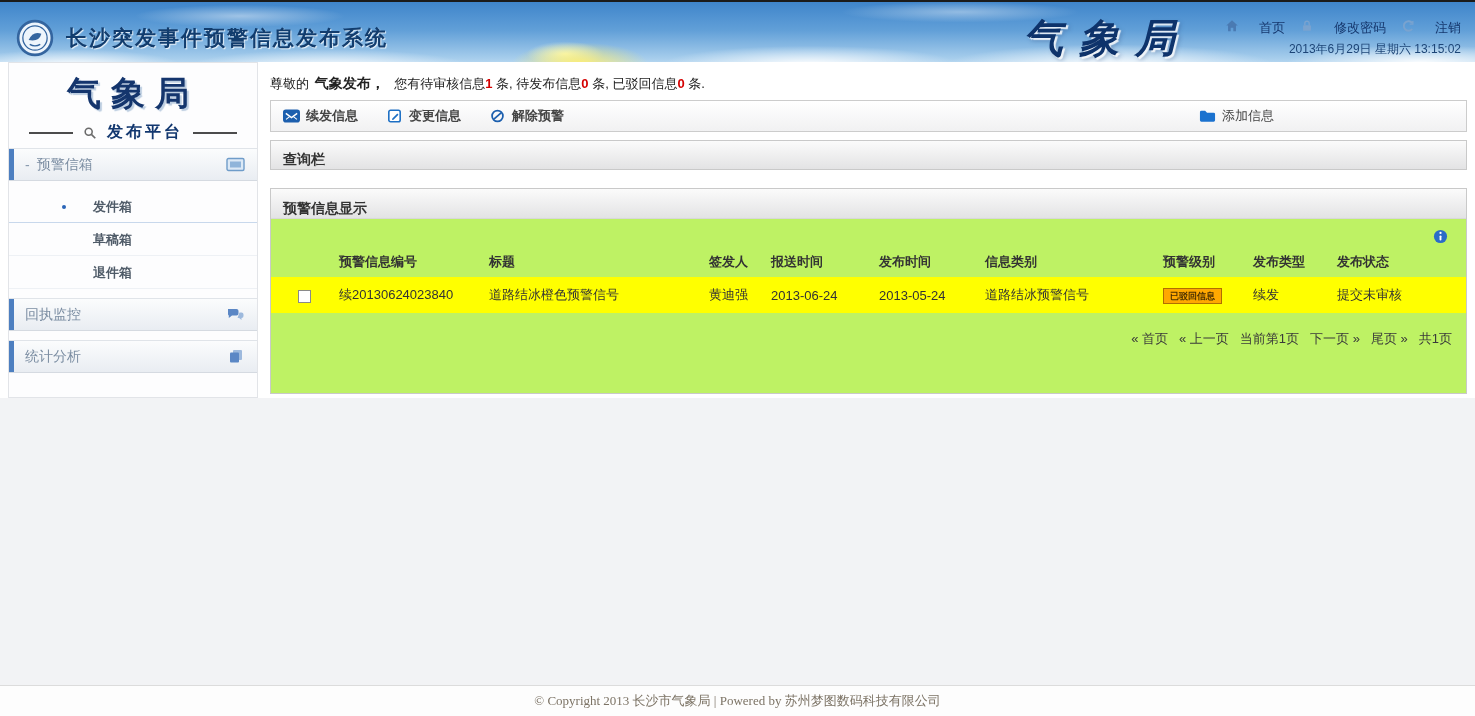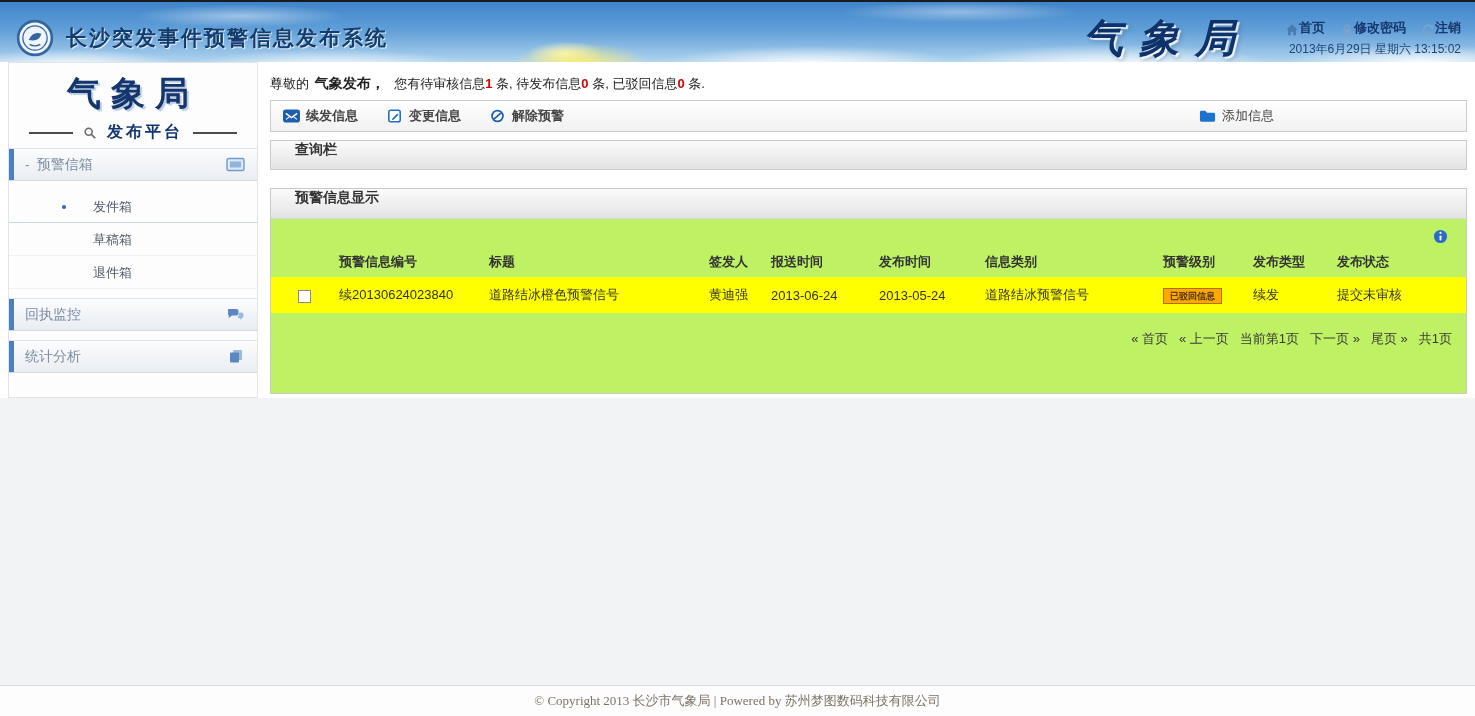--- a/index.html
+++ b/index.html
@@ -26,21 +26,21 @@
   .header-left { display:flex; align-items:center; gap:12px; }
   .logo svg { width:38px; height:38px; display:block; }
   .sys-title { font-size:21px; font-weight:bold; color:#123d6e; letter-spacing:2px;
                text-shadow:1px 1px 1px rgba(255,255,255,.85); }
   .header-right { display:flex; align-items:center; gap:34px; }
   .brand { font-family:"Liberation Serif","DejaVu Serif",serif; font-style:italic; font-weight:bold;
            font-size:40px; color:#0e336b; letter-spacing:16px;
            text-shadow:2px 2px 1px rgba(255,255,255,.85), 3px 3px 4px rgba(40,70,120,.35); }
   .nav-block { text-align:right; }
   .nav-links { display:flex; justify-content:flex-end; align-items:center; gap:15px; }
-  .nav-link { display:flex; align-items:flex-end; gap:0; font-size:13px; font-weight:bold;
+  .nav-link { display:flex; align-items:flex-start; gap:20px; font-size:13px; font-weight:normal;
               color:#16386e; text-decoration:none; cursor:pointer; }
   .nav-link svg { width:14px; height:14px; display:block; }
   .datetime { margin-top:4px; font-size:12px; color:#1d4577; }
 
   
   .band { position:absolute; top:62px; left:0; right:0; height:336px; background:#fff;
           display:flex; gap:12px; padding:0 8px; }
 
   .sidebar { width:250px; background:#fdfdfe; border:1px solid #e2e4e8; }
   .side-logo { padding-top:8px; height:76px; text-align:center; }
@@ -53,21 +53,21 @@
 
   .menu-item { position:relative; display:flex; align-items:center; height:33px; margin-top:9px;
                background:linear-gradient(180deg,#fbfcfd,#e9edf2);
                border-top:1px solid #e0e4e9; border-bottom:1px solid #d5dae1;
                color:#7b8da2; font-size:14px; cursor:pointer; }
   .menu-item .bar { width:5px; align-self:stretch; background:#4d7fc0; margin-right:11px; }
   .menu-item .dash { margin-right:7px; color:#8b9cb0; }
   .menu-item .right-icon { margin-left:auto; margin-right:12px; }
   .menu-item svg { width:19px; height:15px; display:block; }
 
-  .submenu { padding-top:9px; }
+  .submenu { padding-top:9px;font-weight:bold; }
   .sub-item { position:relative; height:33px; line-height:33px; padding-left:84px; font-size:13px;
               color:#4f5b68; border-bottom:1px solid #eef1f5; cursor:pointer; }
   .sub-item.active { border-bottom:1px solid #c8d8ec; }
   .sub-item .dot { position:absolute; left:53px; top:15px; width:4px; height:4px;
                    background:#2a65b8; border-radius:50%; }
 
   
   .main { flex:1; position:relative; }
   .greeting { margin-top:13px; font-size:13px; color:#222; }
   .greeting .user { font-weight:bold; font-size:14px; margin:0 6px 0 2px; }
@@ -77,21 +77,21 @@
              background:linear-gradient(180deg,#ffffff,#f1f1f2);
              display:flex; align-items:center; justify-content:space-between; padding:0 12px; }
   .tool-left { display:flex; gap:28px;font-weight:bold; }
   .tool { display:flex; align-items:center; gap:6px; font-size:13px; color:#444;
           cursor:pointer; text-decoration:none; }
   .tool svg { width:17px; height:14px; display:block; }
   .tool.add { margin-right:180px; }
 
   .bar-header { height:30px; border:1px solid #c9c9c9;
                 background:linear-gradient(180deg,#fbfbfb,#e3e3e4);
-                display:flex; align-items:flex-start; padding-left:24px;
+                display:flex; align-items:flex-end; padding-left:12px;
                 font-size:14px; font-weight:bold; color:#333; }
   .query { margin-top:8px; }
 
   .panel { margin-top:18px; height:206px; border:1px solid #c9c9c9; background:#bef264; }
   .panel .bar-header { border:none; border-bottom:1px solid #d8d8d8; }
   .info-row { height:22px; display:flex; justify-content:flex-end; align-items:center;
               padding-right:18px; margin-top:6px; }
   .info-row svg { width:15px; height:15px; display:block; cursor:pointer; }
 
   table.grid { width:100%; border-collapse:collapse; table-layout:fixed; font-size:13px; color:#333; }

